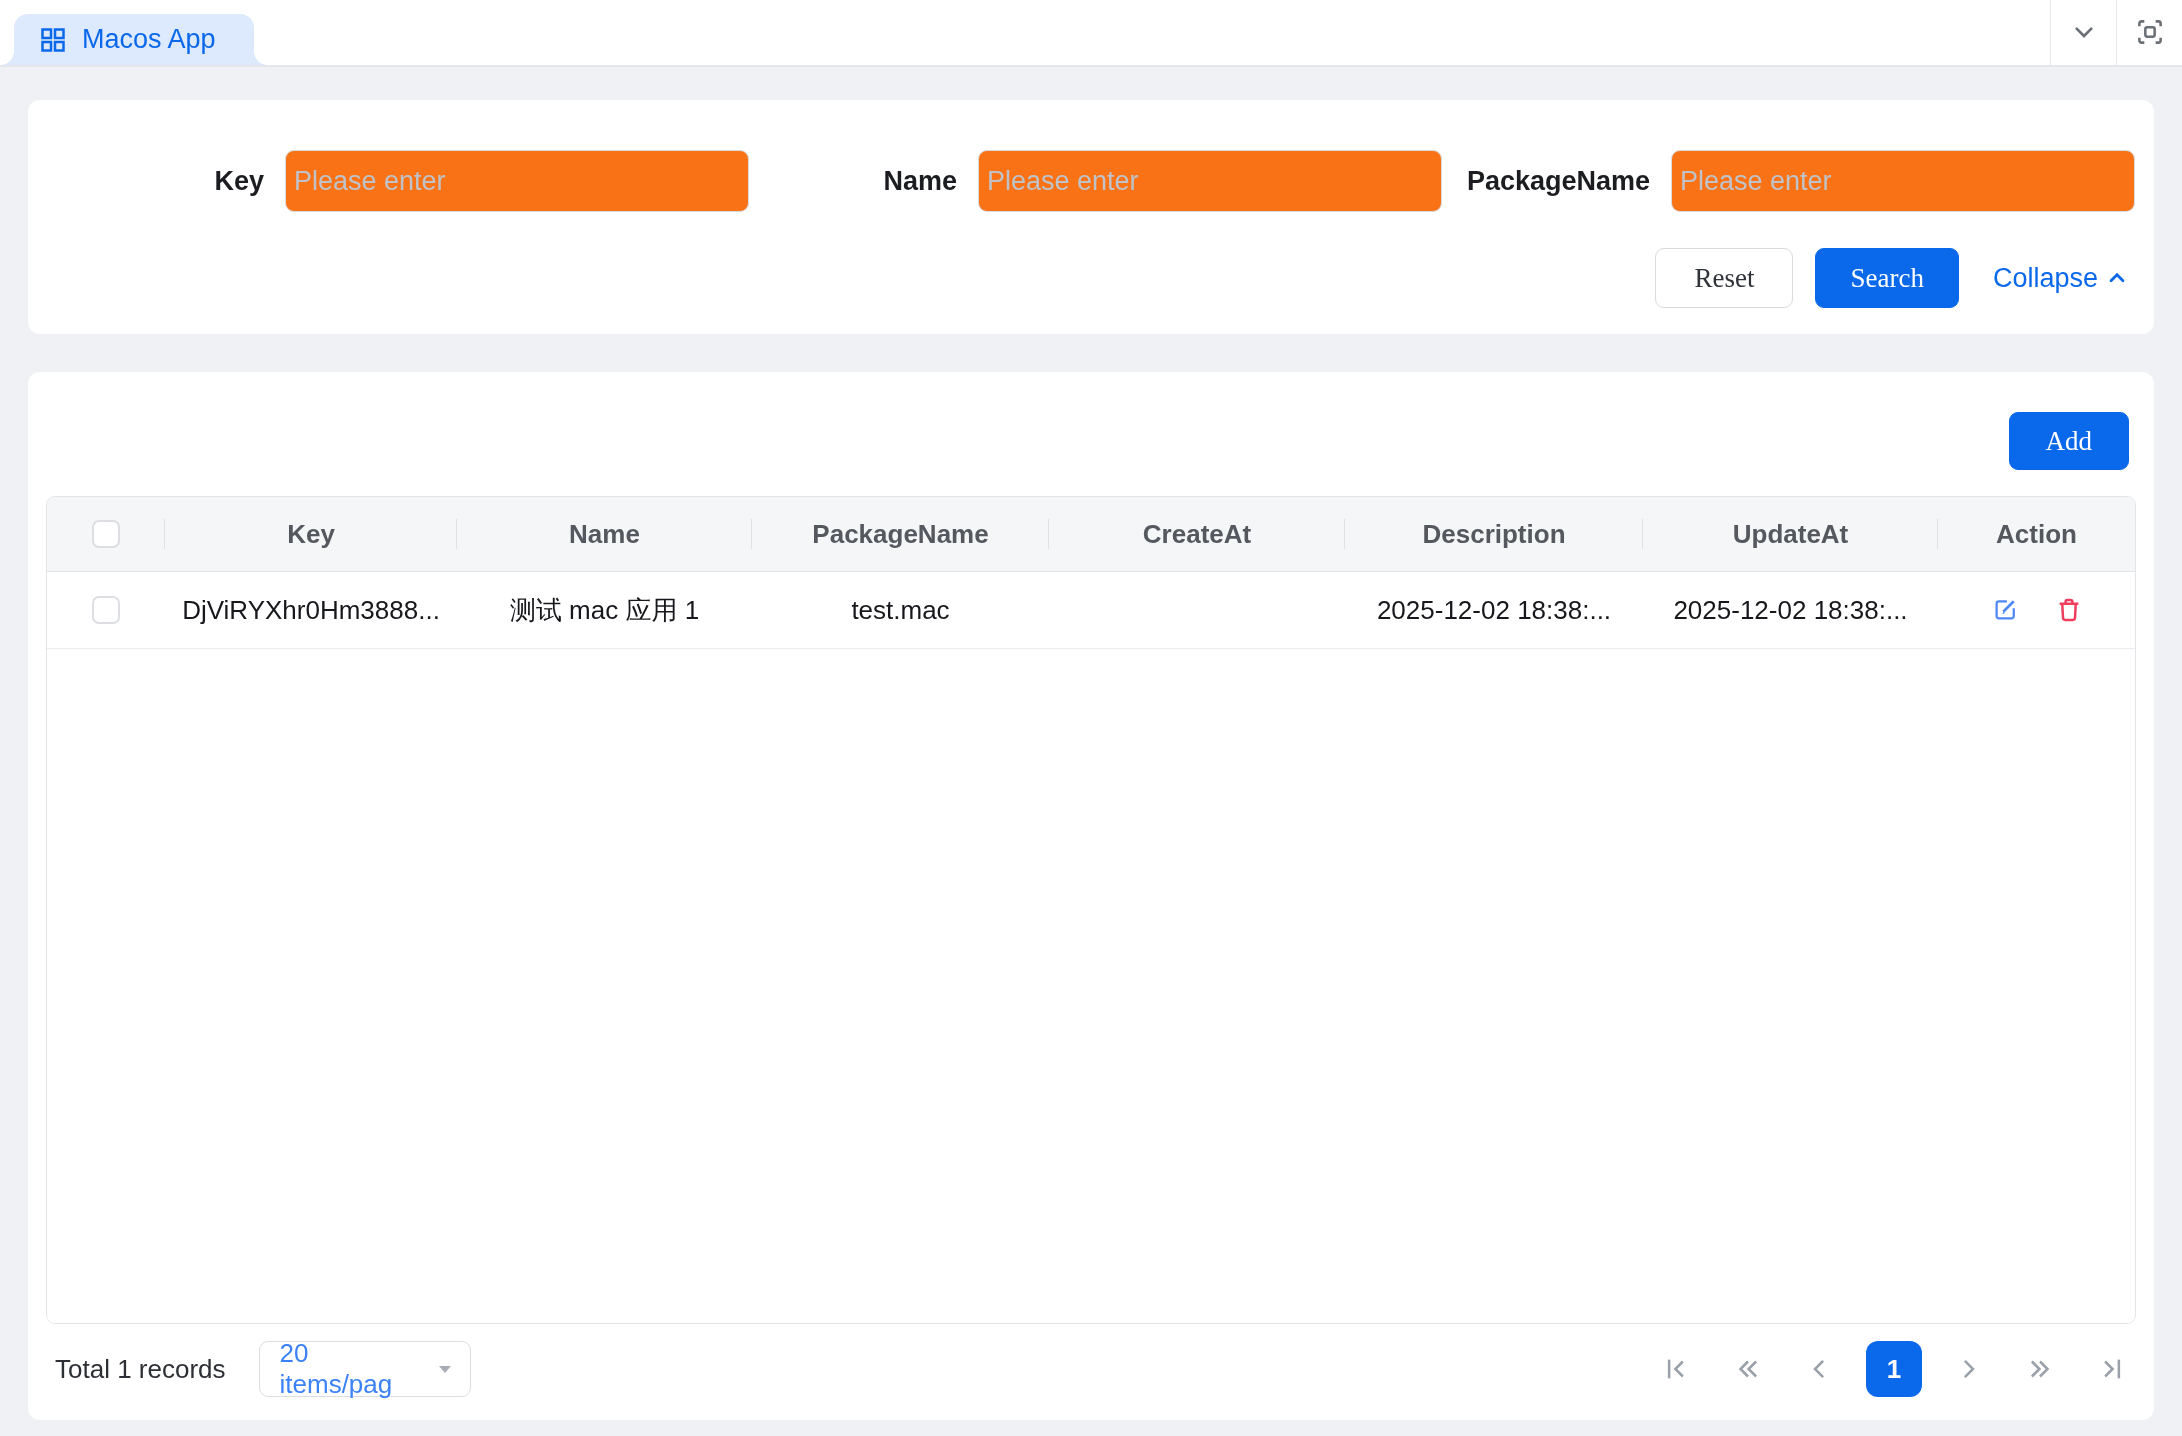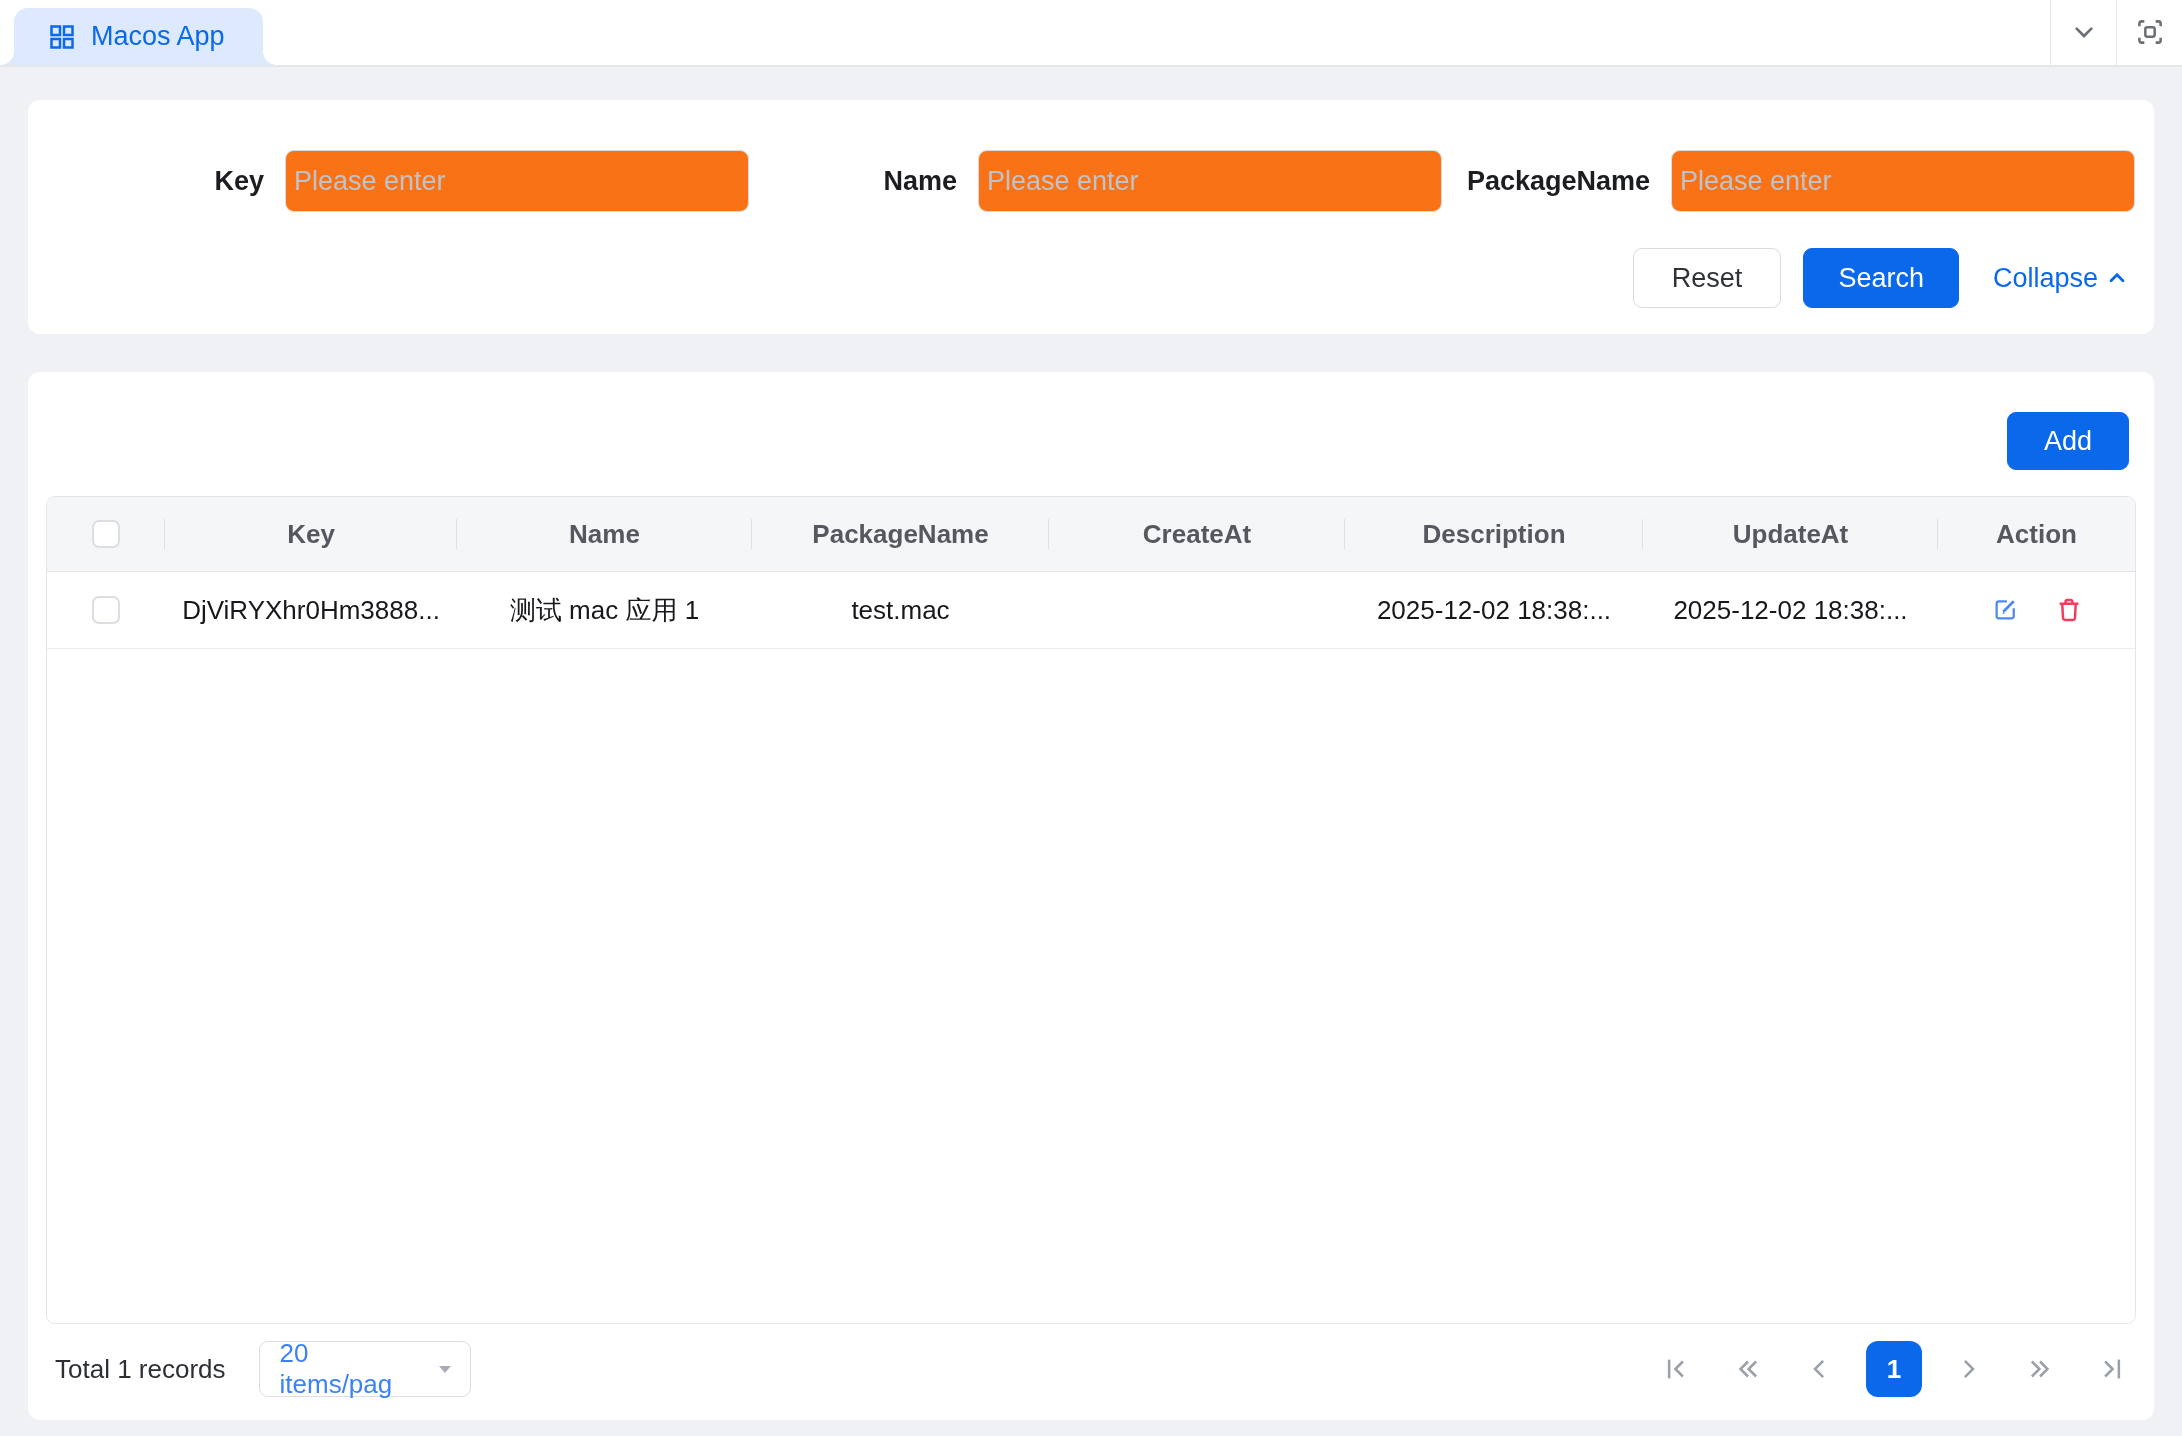--- a/index.html
+++ b/index.html
@@ -11,21 +11,21 @@
     overflow: hidden;
   }
   svg { display: block; }
 
   
   .tabbar {
     height: 67px; background: #ffffff; border-bottom: 2px solid #e5e6ea;
     display: flex; align-items: flex-end; justify-content: space-between;
   }
   .tab {
-    position: relative; margin-left: 14px; height: 57px; padding: 0 38px 0 33px;
+    position: relative; margin-left: 14px; height: 51px; padding: 0 38px 0 24px;
     background: #dde9fc; border-radius: 14px 14px 0 0;
     display: flex; align-items: center; gap: 14px; cursor: pointer;
   }
   .tab::before {
     content: ""; position: absolute; left: -13px; bottom: 0; width: 13px; height: 13px;
     background: radial-gradient(circle 13px at 0 0, transparent 0 12.5px, #dde9fc 13px);
   }
   .tab::after {
     content: ""; position: absolute; right: -13px; bottom: 0; width: 13px; height: 13px;
     background: radial-gradient(circle 13px at 100% 0, transparent 0 12.5px, #dde9fc 13px);
@@ -50,21 +50,21 @@
   .field-label { font-size: 27px; font-weight: 600; color: #1c1d21; margin-right: 21px; white-space: nowrap; }
   .field-input {
     width: 464px; height: 62px; border: 1px solid #d9dbdf; border-radius: 9px;
     padding: 0 8px; font-size: 27px; color: #212429; outline: none; background: #f97316;
     font-family: inherit;
   }
   .field-input::placeholder { color: #bfc3c9; }
   .actions-row { display: flex; align-items: center; justify-content: flex-end; gap: 22px; padding: 36px 24px 0 0; }
   .btn {
     height: 60px; border-radius: 9px; font-size: 27px; cursor: pointer;
-    display: inline-flex; align-items: center; justify-content: center; font-family: Liberation Sans, sans-serif;
+    display: inline-flex; align-items: center; justify-content: center; font-family: Liberation Serif, serif;
   }
   .btn-default { background: #fff; border: 1px solid #d9dbdf; color: #2f3238; padding: 0 38px; }
   .btn-primary { background: #0a68eb; border: 1px solid #0a68eb; color: #fff; padding: 0 34px; }
   .link-collapse {
     display: inline-flex; align-items: center; gap: 6px; color: #0a68eb;
     font-size: 27px; cursor: pointer; margin-left: 12px;
   }
 
   
   .add-row { display: flex; justify-content: flex-end; padding: 40px 25px 0 0; }

